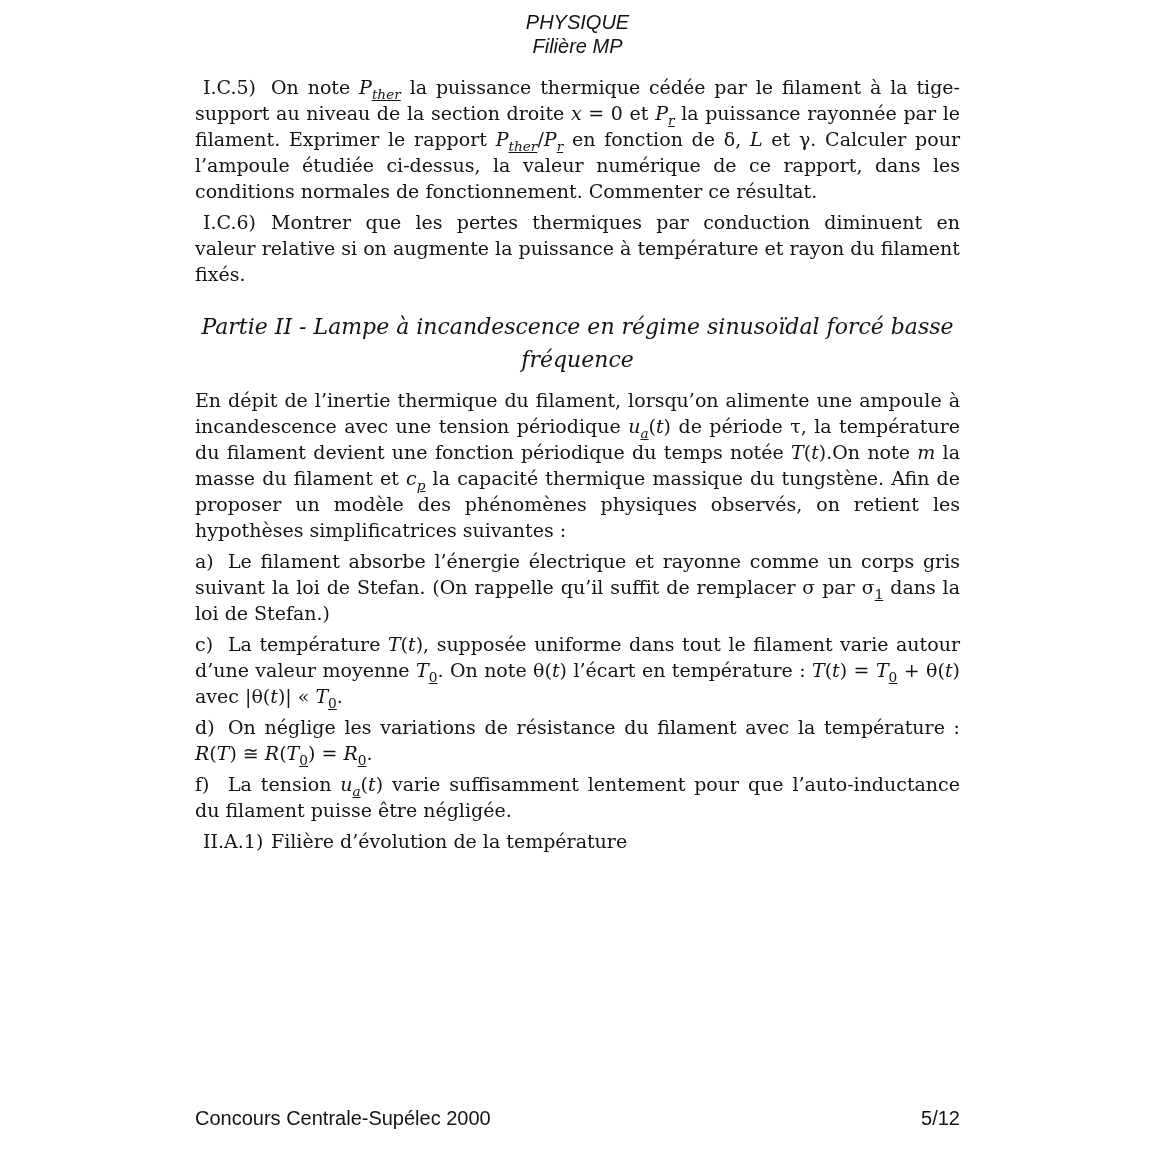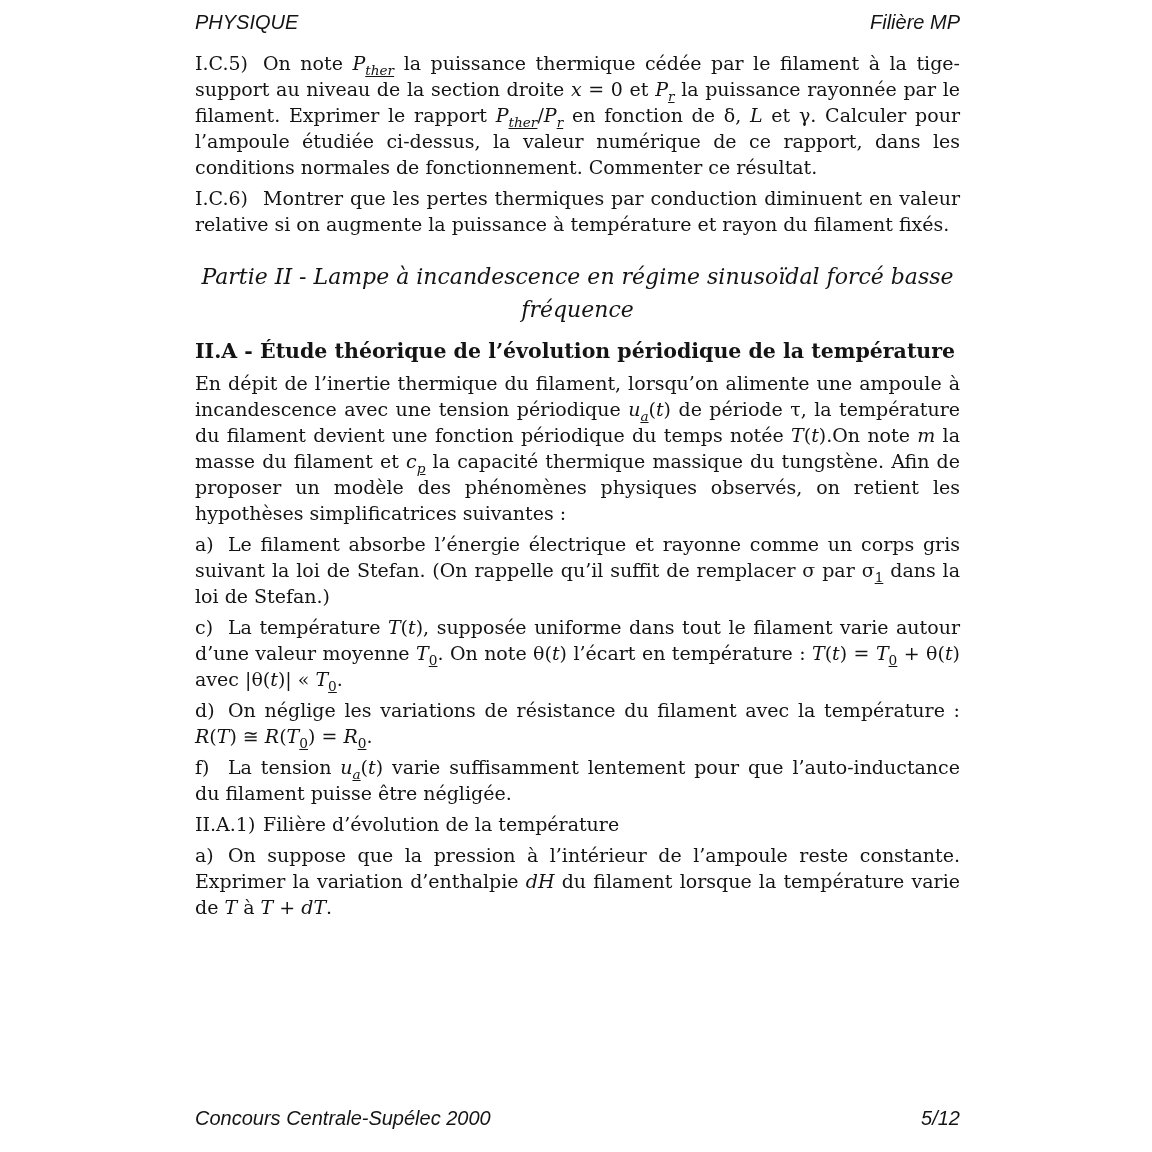--- a/index.html
+++ b/index.html
@@ -10,83 +10,81 @@
     color:#141414;
     font-family:"DejaVu Serif", serif;
     box-sizing:border-box;
     overflow:hidden;
   }
   .margins{padding:0 192px 0 195px;}
   .header{
     display:flex;justify-content:space-between;align-items:center;
     padding-top:10px;
     font-family:"Liberation Sans", sans-serif;
-    font-style:italic;font-size:20px;line-height:24px;
+    font-style:italic;font-size:20px;line-height:24px;flex-direction:column;
   }
   .body{margin-top:16px;font-size:19px;line-height:26px;text-align:justify;}
   .para{margin:5px 0;}
   .plabel{display:inline-block;}
-  .tab-wide{min-width:68px;}
+  .tab-wide{min-width:68px;margin-left:8px;}
   .tab-small{min-width:33px;}
   .part-title{
     margin:23px 0 11px 0;
     text-align:center;
     font-style:italic;
     font-size:22px;line-height:33px;
     font-weight:normal;
   }
   .section-heading{
     margin:6px 0 4px 0;
     font-weight:bold;
     font-size:20.5px;line-height:28px;
     text-align:left;
   }
   sub{font-size:0.72em;vertical-align:-0.35em;line-height:0;text-decoration:underline;}
   .footer{
     position:absolute;left:195px;right:192px;bottom:22px;
     display:flex;justify-content:space-between;align-items:center;
     font-family:"Liberation Sans", sans-serif;
-    font-style:italic;font-size:20px;line-height:24px;
+    font-size:20px;line-height:24px;
   }
 </style>
 </head>
 <body>
 
 <div class="page">
 
   <div class="header margins">
     <span>PHYSIQUE</span>
     <span>Filière MP</span>
   </div>
 
   <div class="body margins">
 
     <p class="para"><span class="plabel tab-wide">I.C.5)</span><span>On note <i>P</i><sub><i>ther</i></sub> la puissance thermique cédée par le filament à la tige-support au niveau de la section droite <i>x</i> = 0 et <i>P</i><sub><i>r</i></sub> la puissance rayonnée par le filament. Exprimer le rapport <i>P</i><sub><i>ther</i></sub>/<i>P</i><sub><i>r</i></sub> en fonction de δ, <i>L</i> et γ. Calculer pour l’ampoule étudiée ci-dessus, la valeur numérique de ce rapport, dans les conditions normales de fonctionnement. Commenter ce résultat.</span></p>
 
     <p class="para"><span class="plabel tab-wide">I.C.6)</span><span>Montrer que les pertes thermiques par conduction diminuent en valeur relative si on augmente la puissance à température et rayon du filament fixés.</span></p>
 
     <h1 class="part-title">Partie II - Lampe à incandescence en régime sinusoïdal forcé basse fréquence</h1>
 
-    <h2 class="section-heading">II.A - Étude théorique de l’évolution périodique de la température</h2>
 
     <p class="para"><span>En dépit de l’inertie thermique du filament, lorsqu’on alimente une ampoule à incandescence avec une tension périodique <i>u</i><sub><i>a</i></sub>(<i>t</i>) de période τ, la température du filament devient une fonction périodique du temps notée <i>T</i>(<i>t</i>).On note <i>m</i> la masse du filament et <i>c</i><sub><i>p</i></sub> la capacité thermique massique du tungstène. Afin de proposer un modèle des phénomènes physiques observés, on retient les hypothèses simplificatrices suivantes :</span></p>
 
     <p class="para"><span class="plabel tab-small">a)</span><span>Le filament absorbe l’énergie électrique et rayonne comme un corps gris suivant la loi de Stefan. (On rappelle qu’il suffit de remplacer σ par σ<sub>1</sub> dans la loi de Stefan.)</span></p>
 
 
     <p class="para"><span class="plabel tab-small">c)</span><span>La température <i>T</i>(<i>t</i>), supposée uniforme dans tout le filament varie autour d’une valeur moyenne <i>T</i><sub>0</sub>. On note θ(<i>t</i>) l’écart en température : <i>T</i>(<i>t</i>) = <i>T</i><sub>0</sub> + θ(<i>t</i>) avec |θ(<i>t</i>)| « <i>T</i><sub>0</sub>.</span></p>
 
     <p class="para"><span class="plabel tab-small">d)</span><span>On néglige les variations de résistance du filament avec la température : <i>R</i>(<i>T</i>) ≅ <i>R</i>(<i>T</i><sub>0</sub>) = <i>R</i><sub>0</sub>.</span></p>
 
 
     <p class="para"><span class="plabel tab-small">f)</span><span>La tension <i>u</i><sub><i>a</i></sub>(<i>t</i>) varie suffisamment lentement pour que l’auto-inductance du filament puisse être négligée.</span></p>
 
     <p class="para"><span class="plabel tab-wide">II.A.1)</span><span>Filière d’évolution de la température</span></p>
 
-    <p class="para"><span class="plabel tab-small">a)</span><span>On suppose que la pression à l’intérieur de l’ampoule reste constante. Exprimer la variation d’enthalpie <i>dH</i> du filament lorsque la température varie de <i>T</i> à <i>T</i> + <i>dT</i>.</span></p>
 
   </div>
 
   <div class="footer">
     <span>Concours Centrale-Supélec 2000</span>
     <span>5/12</span>
   </div>
 
 </div>
 

